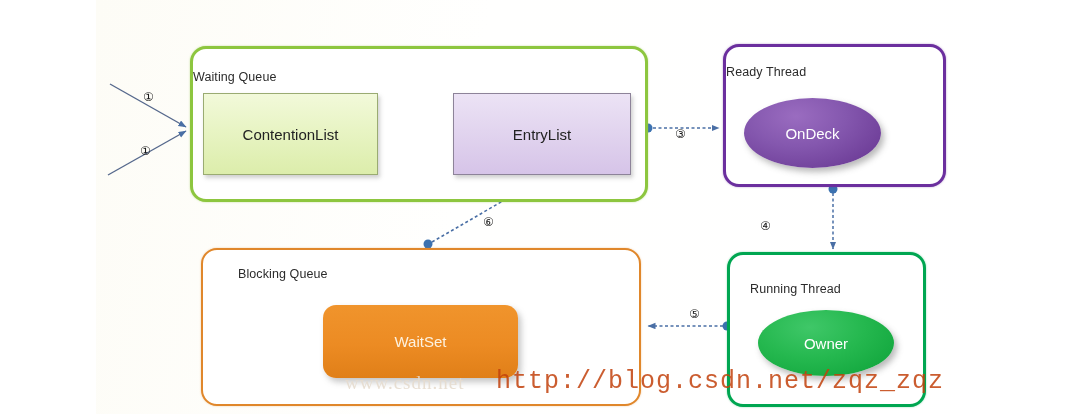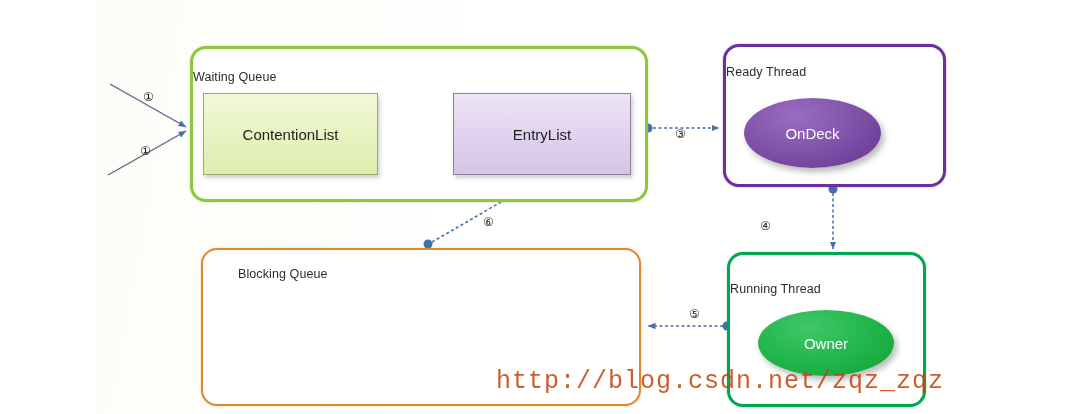--- a/index.html
+++ b/index.html
@@ -64,21 +64,21 @@
     box-shadow: 0 0 2px rgba(224,135,43,.45);
   }
   #blocking-queue .container-title { top: 17px; padding-left: 35px; }
 
   #running-thread {
     left: 727px; top: 252px;
     width: 199px; height: 155px;
     border: 3px solid #00a651;
     box-shadow: 0 0 2px rgba(0,166,81,.45);
   }
-  #running-thread .container-title { top: 27px; }
+  #running-thread .container-title { top: 27px; padding-left: 20px; }
 
   
   .inner-rect {
     position: absolute;
     box-sizing: border-box;
     display: flex;
     align-items: center;
     justify-content: center;
     font-size: 15px;
   }
@@ -246,24 +246,28 @@
   </div>
 
   <div class="ellipse" id="on-deck">
     <span>OnDeck</span>
   </div>
 
   <div class="container-box" id="blocking-queue">
     <div class="container-title">Blocking Queue</div>
   </div>
 
+  <div class="inner-rect" id="wait-set">
+    <span>WaitSet</span>
+  </div>
 
   <div class="container-box" id="running-thread">
     <div class="container-title">Running Thread</div>
   </div>
 
   <div class="ellipse" id="owner">
     <span>Owner</span>
   </div>
 
+  <div class="watermark-faint" style="left:345px; top:372px;">www.csdn.net</div>
   <div class="watermark" style="left:496px; top:367px;">http://blog.csdn.net/zqz_zqz</div>
 
 </div>
 
 </body></html>

